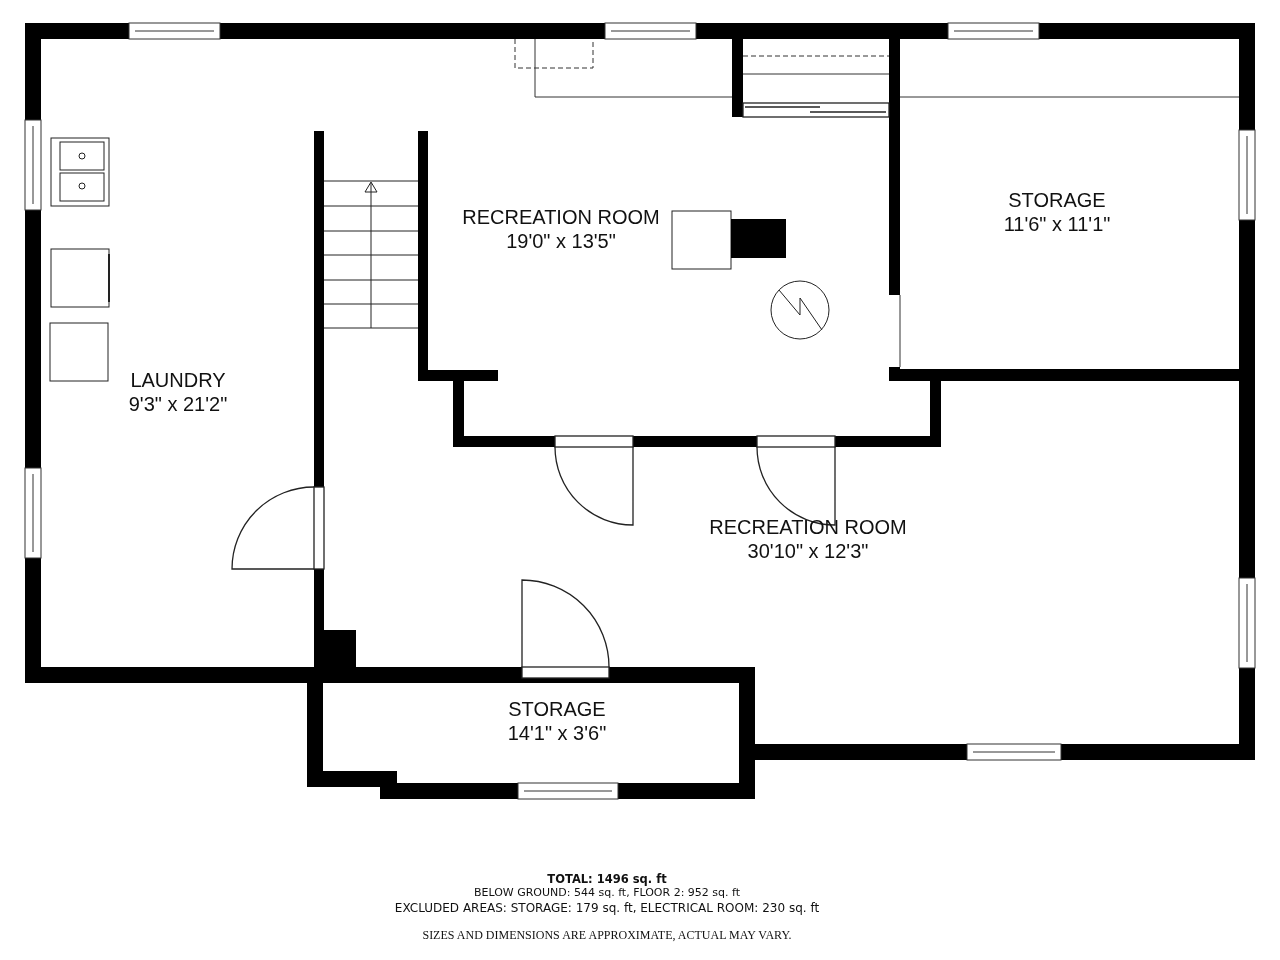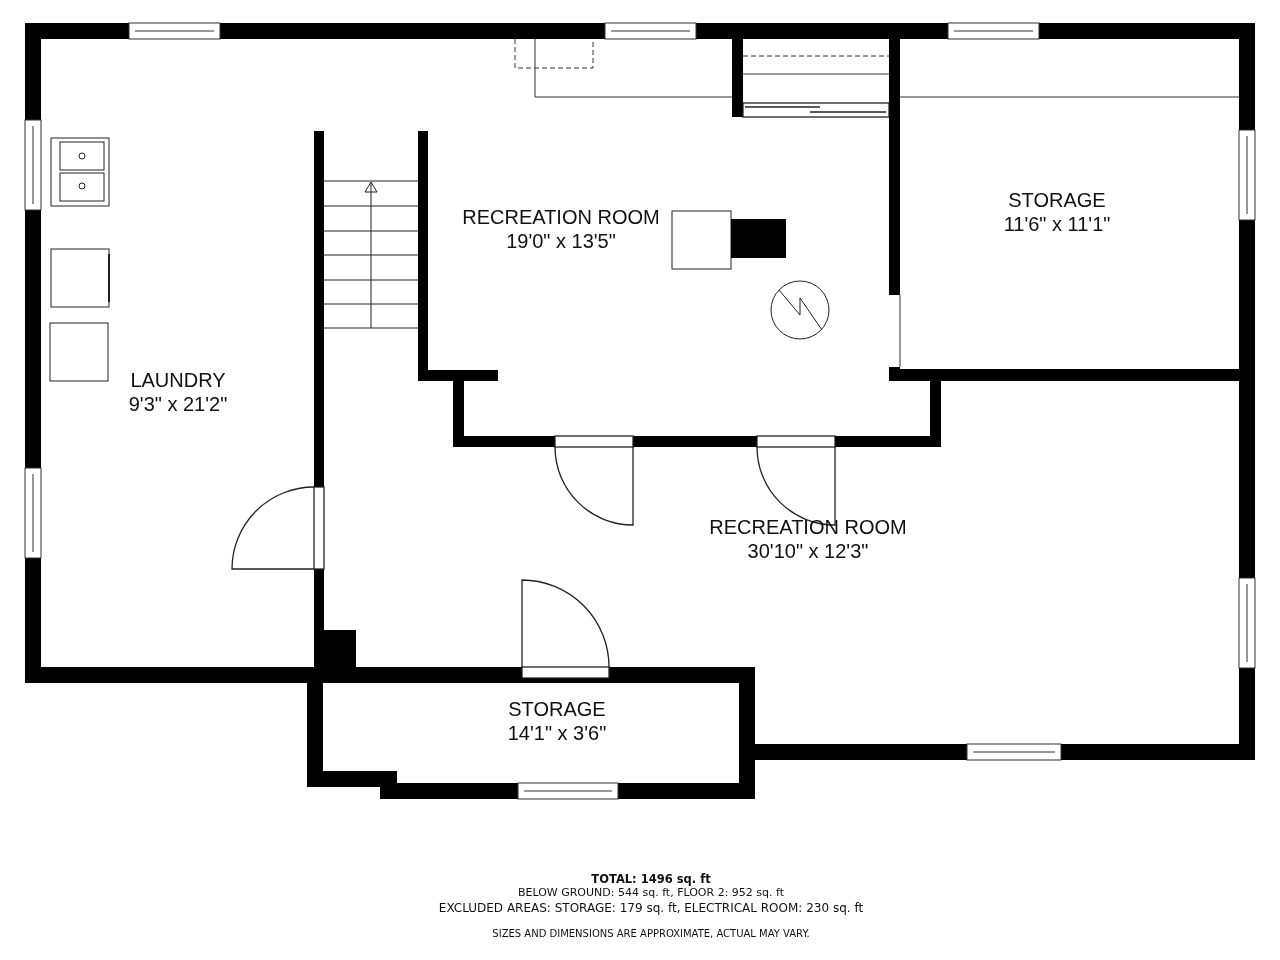--- a/index.html
+++ b/index.html
@@ -1,25 +1,25 @@
 <!DOCTYPE html>
 <html><head>
 <meta charset="utf-8">
 <style>
   html, body { margin: 0; padding: 0; background: #ffffff; }
   body { width: 1280px; height: 960px; position: relative; overflow: hidden; font-family: "Liberation Sans", sans-serif; }
   #plan { position: absolute; left: 0; top: 0; }
   .label { position: absolute; text-align: center; color: #111; font-family: "Liberation Sans", sans-serif; font-size: 20px; line-height: 24px; white-space: nowrap; transform: translateX(-50%); }
   .label .name { display: block; }
   .label .dim { display: block; }
-  .footer { position: absolute; left: 0; width: 1214px; text-align: center; font-family: "DejaVu Sans", sans-serif; color: #111; margin-left: 44px; }
+  .footer { position: absolute; left: 0; width: 1214px; text-align: center; font-family: "DejaVu Sans", sans-serif; color: #111; }
   .f-total { top: 872px; font-weight: bold; font-size: 11.5px; }
   .f-below { top: 886px; font-size: 11px; }
   .f-excl { top: 901px; font-size: 12px; }
-  .f-note { top: 928px; font-size: 10px; }
+  .f-note { top: 928px; font-size: 12px; font-family: Liberation Serif, serif; }
 </style>
 </head>
 <body>
 
 <svg id="plan" width="1280" height="960" viewBox="0 0 1280 960" xmlns="http://www.w3.org/2000/svg">
   <g fill="#000">
 
     <rect x="25" y="23" width="1230" height="16"></rect>
 
     <rect x="25" y="23" width="16" height="660"></rect>

